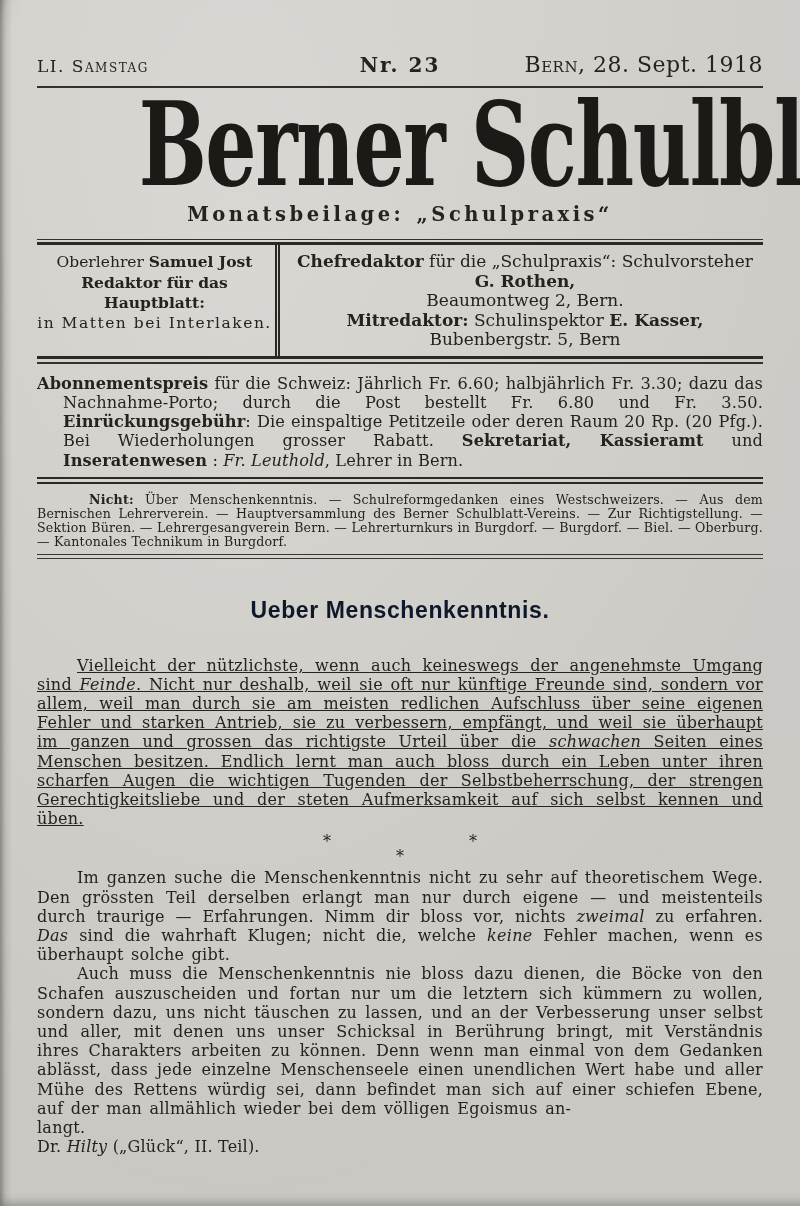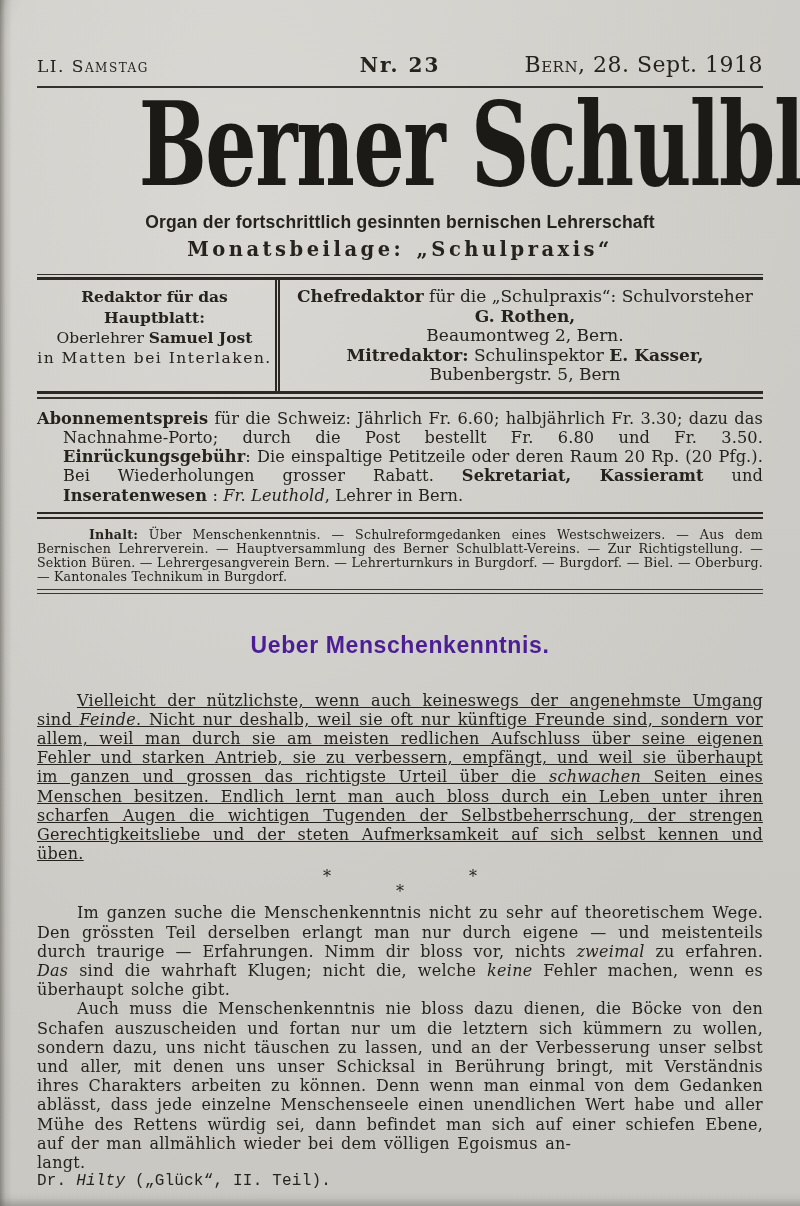--- a/index.html
+++ b/index.html
@@ -56,30 +56,30 @@
   
   .subscription{margin:10px 0 0 0;font-size:16.2px;line-height:19.3px;text-align:justify;
                 padding-left:26px;text-indent:-26px;letter-spacing:0.1px;}
 
   
   .contents{margin:9px 0 0 0;font-size:12.6px;line-height:13.9px;text-align:justify;
             text-indent:52px;letter-spacing:0.2px;}
 
   
   .a-heading{margin-top:38px;text-align:center;font-family:"Liberation Sans",sans-serif;
-             font-weight:bold;font-size:23px;letter-spacing:0.6px;color:#4c1d95;}
+             font-weight:bold;font-size:23px;letter-spacing:0.6px;color:#0f172a;}
   .a-para{margin:0;font-size:16px;line-height:19.2px;text-align:justify;
           text-indent:40px;word-spacing:2px;letter-spacing:0.25px;}
   .a-para.first{margin-top:32px;text-decoration:underline;}
   .asterism{width:190px;margin:7px auto 4px auto;font-size:16px;line-height:14px;text-align:center;}
   .ast-row1{display:flex;justify-content:space-between;padding:0 18px;}
   .ast-row2{margin-top:1px;}
   .a-last{display:flex;justify-content:space-between;font-size:16px;line-height:19.2px;
           letter-spacing:0.25px;flex-direction:column;}
-  .a-attrib{letter-spacing:0.2px;font-family:Liberation Mono, monospace;}
+  .a-attrib{letter-spacing:0.2px;}
 
   
   .edge-left{position:absolute;left:0;top:0;bottom:0;width:12px;pointer-events:none;
              background:linear-gradient(90deg, rgba(60,57,52,0.45), rgba(90,87,82,0.15) 45%, rgba(90,87,82,0));}
   .edge-bottom{position:absolute;left:0;right:0;bottom:0;height:8px;pointer-events:none;
              background:linear-gradient(0deg, rgba(100,97,92,0.28), rgba(100,97,92,0));}
 </style>
 </head>
 <body>
 
@@ -87,44 +87,43 @@
 
   <div class="hdr">
     <div class="hdr-cell hdr-vol"><span class="sc">LI. Samstag</span></div>
     <div class="hdr-cell hdr-issue">Nr. 23</div>
     <div class="hdr-cell hdr-date"><span class="sc">Bern</span><span>, 28. Sept. 1918</span></div>
   </div>
   <div class="hdr-rule"></div>
 
   <div class="masthead">Berner Schulblatt</div>
 
-  <div class="sub1">Organ der fortschrittlich gesinnten bernischen Lehrerschaft</div>
   <div class="sub3">Monatsbeilage: „Schulpraxis“</div>
 
   <div class="rule-thin-thick"></div>
   <div class="editors">
     <div class="ed-left">
+      <span class="ed-line"><span>Oberlehrer </span><span class="b">Samuel Jost</span></span>
       <span class="ed-line"><span class="b">Redaktor für das Hauptblatt:</span></span>
-      <span class="ed-line"><span>Oberlehrer </span><span class="b">Samuel Jost</span></span>
       <span class="ed-line" style="letter-spacing:1.5px;"><span>in Matten bei Interlaken.</span></span>
     </div>
     <div class="ed-div"></div>
     <div class="ed-right">
       <span class="ed-line"><span class="b">Chefredaktor</span><span> für die „Schulpraxis“: Schulvorsteher </span><span class="b">G. Rothen,</span></span>
       <span class="ed-line"><span>Beaumontweg 2, Bern.</span></span>
       <span class="ed-line"><span class="b">Mitredaktor:</span><span> Schulinspektor </span><span class="b">E. Kasser,</span><span> Bubenbergstr. 5, Bern</span></span>
     </div>
   </div>
   <div class="rule-thick-thick"></div>
 
   <p class="subscription"><span class="b">Abonnementspreis</span><span> für die Schweiz: Jährlich Fr. 6.60; halbjährlich Fr. 3.30; dazu das Nachnahme-Porto; durch die Post bestellt Fr. 6.80 und Fr. 3.50. </span><span class="b">Einrückungsgebühr</span><span>: Die einspaltige Petitzeile oder deren Raum 20 Rp. (20 Pfg.). Bei Wiederholungen grosser Rabatt. </span><span class="b">Sekretariat, Kassieramt</span><span> und </span><span class="b">Inseratenwesen</span><span> : </span><span class="i">Fr. Leuthold</span><span>, Lehrer in Bern.</span></p>
 
   <div class="rule-dbl-med"></div>
 
-  <p class="contents"><span class="b">Inhalt:</span><span> Über Menschenkenntnis. — Schulreformgedanken eines Westschweizers. — Aus dem Bernischen Lehrerverein. — Hauptversammlung des Berner Schulblatt-Vereins. — Zur Richtigstellung. — Sektion Büren. — Lehrergesangverein Bern. — Lehrerturnkurs in Burgdorf. — Burgdorf. — Biel. — Oberburg. — Kantonales Technikum in Burgdorf.</span></p>
+  <p class="contents"><span class="b">Nicht:</span><span> Über Menschenkenntnis. — Schulreformgedanken eines Westschweizers. — Aus dem Bernischen Lehrerverein. — Hauptversammlung des Berner Schulblatt-Vereins. — Zur Richtigstellung. — Sektion Büren. — Lehrergesangverein Bern. — Lehrerturnkurs in Burgdorf. — Burgdorf. — Biel. — Oberburg. — Kantonales Technikum in Burgdorf.</span></p>
 
   <div class="rule-dbl-thin"></div>
 
   <h2 class="a-heading">Ueber Menschenkenntnis.</h2>
 
   <p class="a-para first"><span>Vielleicht der nützlichste, wenn auch keineswegs der angenehmste Umgang sind </span><span class="i">Feinde</span><span>. Nicht nur deshalb, weil sie oft nur künftige Freunde sind, sondern vor allem, weil man durch sie am meisten redlichen Aufschluss über seine eigenen Fehler und starken Antrieb, sie zu verbessern, empfängt, und weil sie überhaupt im ganzen und grossen das richtigste Urteil über die </span><span class="i">schwachen</span><span> Seiten eines Menschen besitzen. Endlich lernt man auch bloss durch ein Leben unter ihren scharfen Augen die wichtigen Tugenden der Selbstbeherrschung, der strengen Gerechtigkeitsliebe und der steten Aufmerksamkeit auf sich selbst kennen und üben.</span></p>
 
   <div class="asterism">
     <div class="ast-row1">
       <span>*</span>

